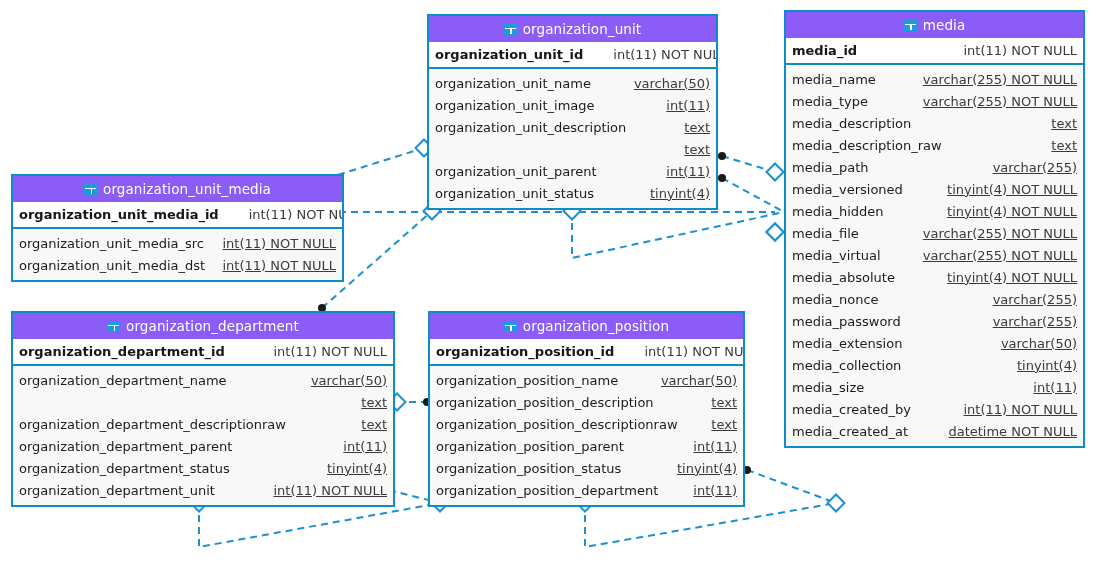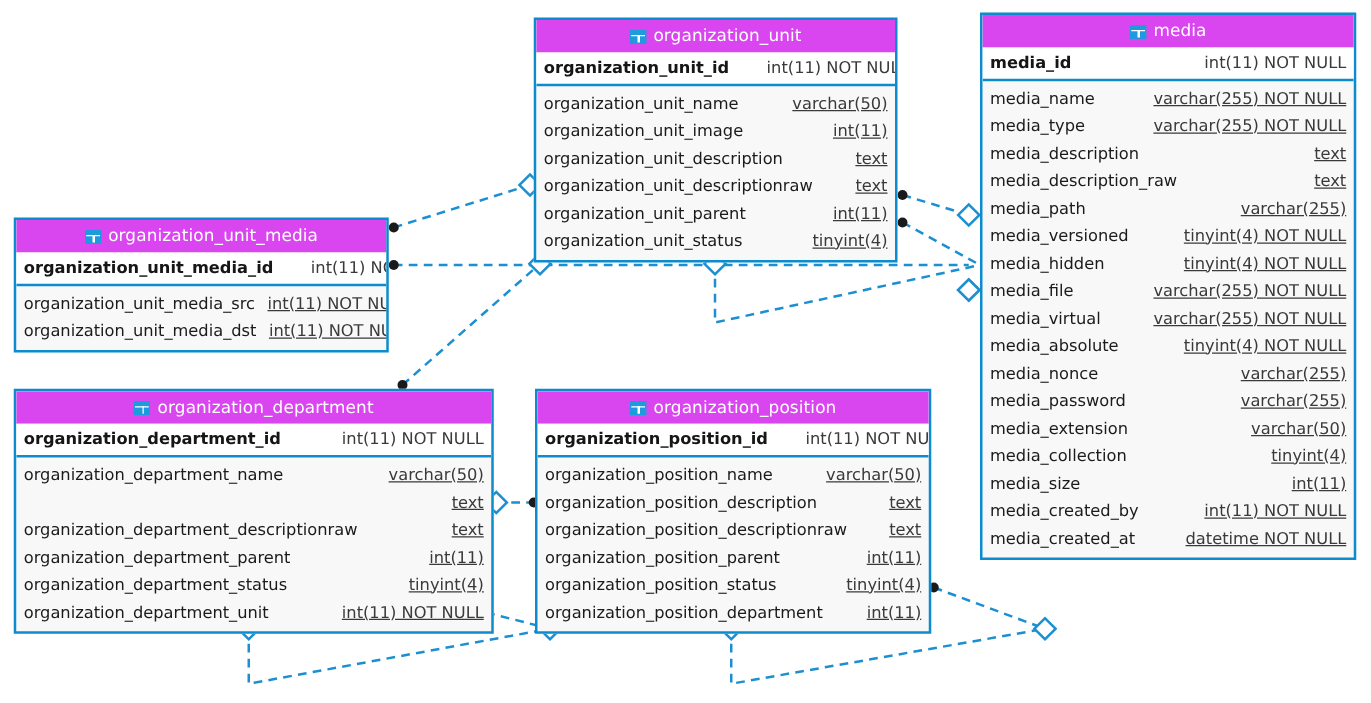--- a/index.html
+++ b/index.html
@@ -11,21 +11,21 @@
   #links{position:absolute;left:0;top:0;width:1097px;height:562px;pointer-events:none;}
 
   .entity{
     position:absolute;
     border:2px solid #0c8ccd;
     background:#f8f8f8;
     box-sizing:border-box;
     overflow:hidden;
   }
   .ent-header{
-    background:#d946ef;
+    background:#8b5cf6;
     color:#ffffff;
     height:26px;
     display:flex;align-items:center;justify-content:center;gap:6px;
     font-size:13.5px;
     letter-spacing:.1px;
   }
   .tbl-icon{
     display:inline-block;width:13px;height:11px;position:relative;flex:0 0 auto;
     background:#1e9bdd;border:1px solid #1e9bdd;box-sizing:border-box;
   }
@@ -142,21 +142,20 @@
           </div>
           <div class="frow">
             <span class="fname">organization_unit_image</span>
             <span class="ftype">int(11)</span>
           </div>
           <div class="frow">
             <span class="fname">organization_unit_description</span>
             <span class="ftype">text</span>
           </div>
           <div class="frow">
-            <span class="fname">organization_unit_descriptionraw</span>
             <span class="ftype">text</span>
           </div>
           <div class="frow">
             <span class="fname">organization_unit_parent</span>
             <span class="ftype">int(11)</span>
           </div>
           <div class="frow">
             <span class="fname">organization_unit_status</span>
             <span class="ftype">tinyint(4)</span>
           </div>
@@ -235,21 +234,21 @@
           <div class="frow">
             <span class="fname">media_created_by</span>
             <span class="ftype">int(11) NOT NULL</span>
           </div>
           <div class="frow">
             <span class="fname">media_created_at</span>
             <span class="ftype">datetime NOT NULL</span>
           </div>
         </div>
       </div>
-      <div class="entity" style="left: 11px; top: 174px; width: 300px;">
+      <div class="entity" style="left: 11px; top: 174px; width: 333px;">
         <div class="ent-header">
           <span class="tbl-icon"></span>
           <span>organization_unit_media</span>
         </div>
         <div class="ent-pk">
           <span class="fname">organization_unit_media_id</span>
           <span class="ftype">int(11) NOT NULL</span>
         </div>
         <div class="ent-body">
           <div class="frow">

